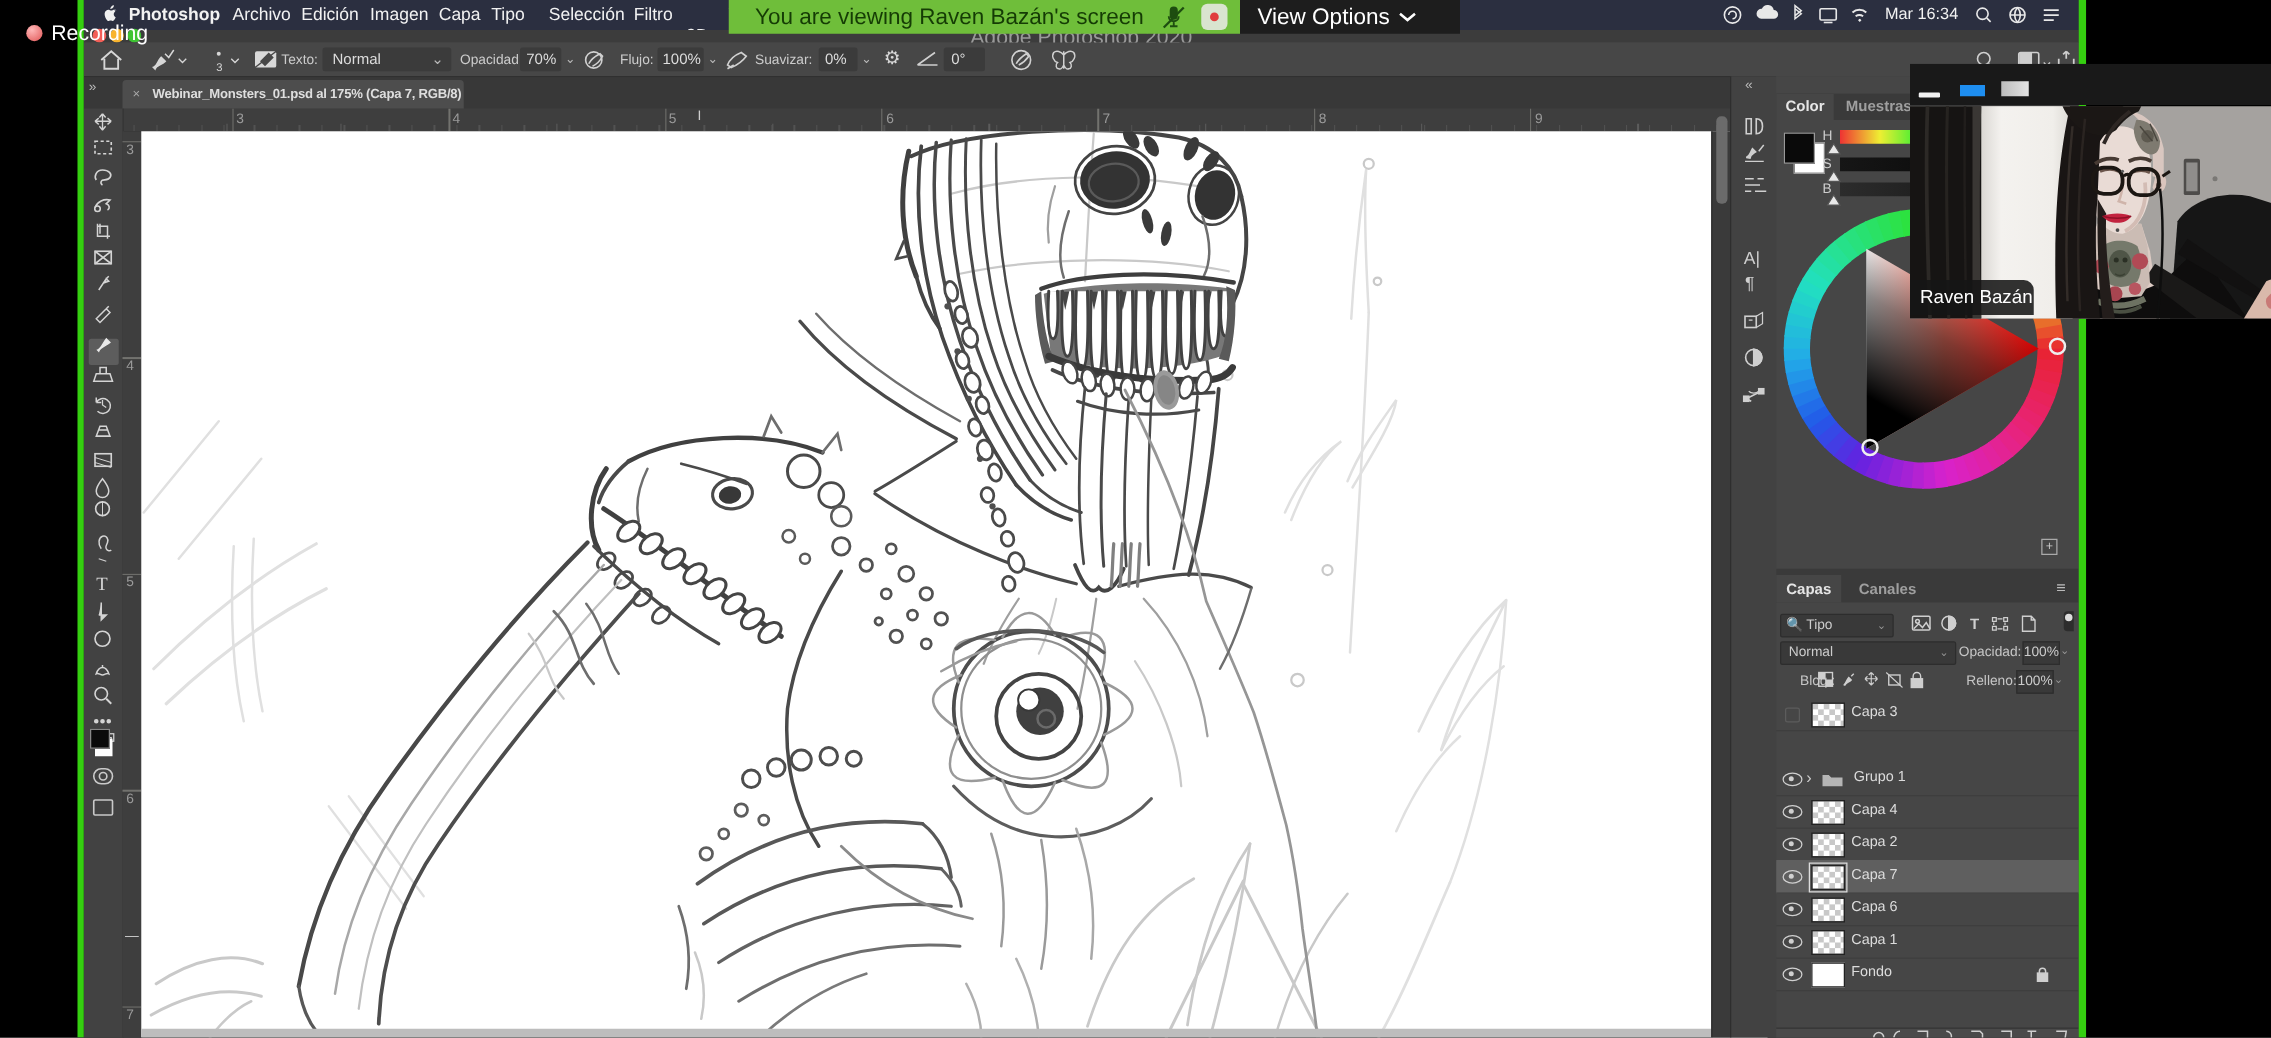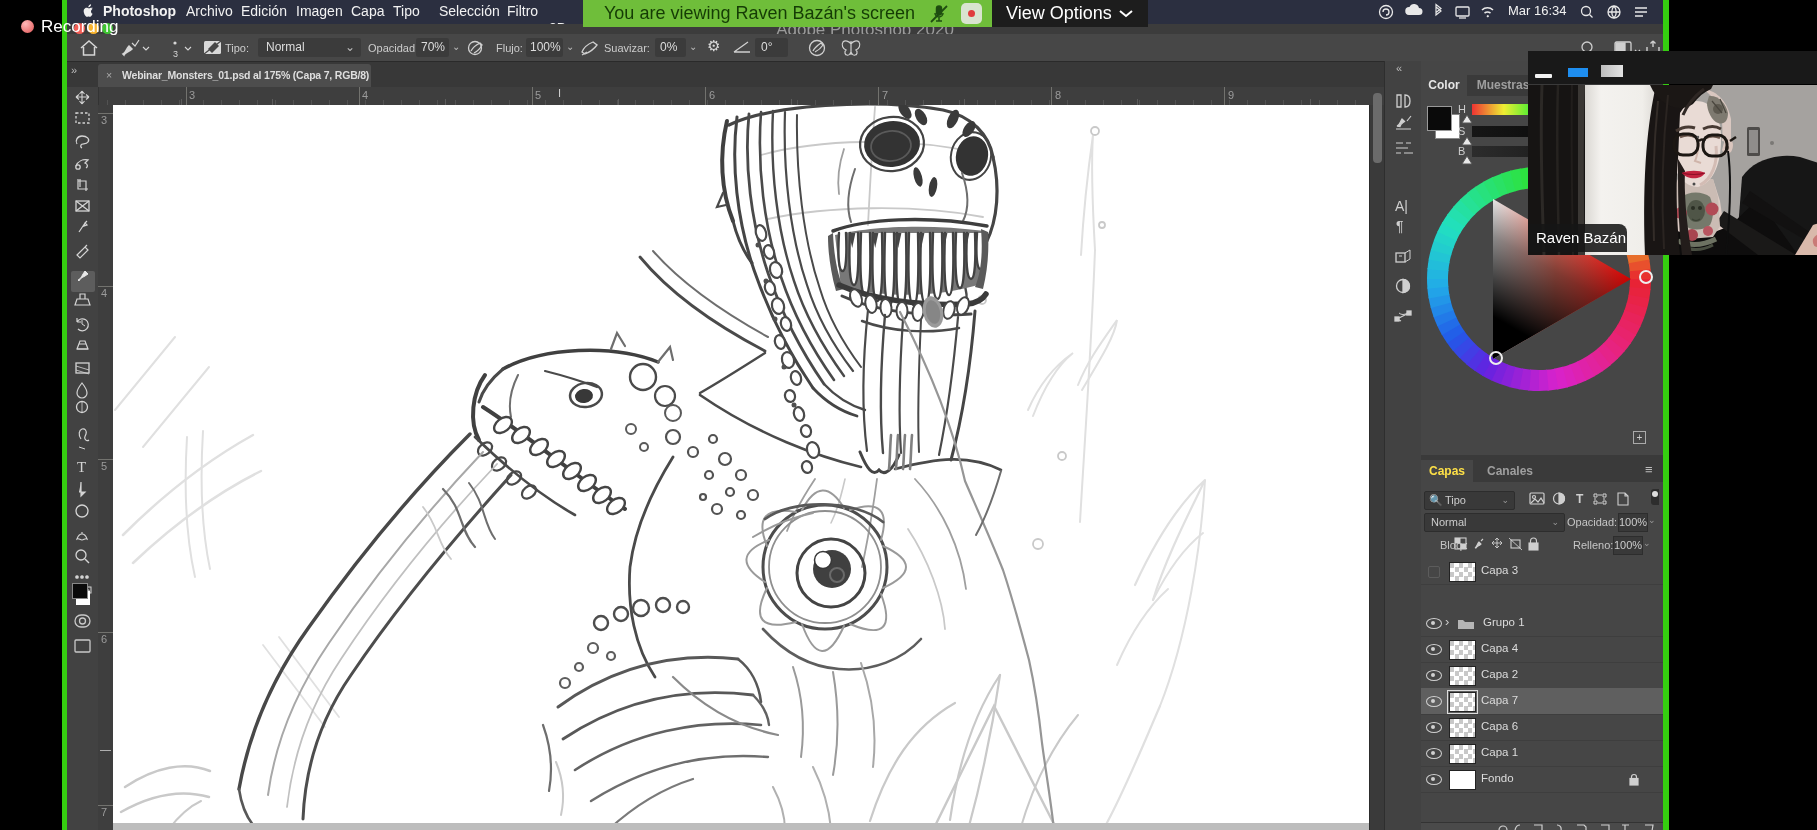--- a/index.html
+++ b/index.html
@@ -79,21 +79,21 @@
       <circle cx="98" cy="7" r="1.6" fill="#d6d6d6" stroke="none"></circle>
       <text x="96" y="21" font-size="9" fill="#d6d6d6" stroke="none" font-family="Liberation Sans">3</text>
       <path d="M108 11l3 3 3-3" fill="none" stroke-width="1.1"></path>
     </svg>
 
     <svg class="abs" style="left:135px;top:5px" width="22" height="18" viewBox="0 0 22 18">
         <rect x="2" y="2" width="17" height="13" rx="1.5" fill="#d9d9d9"></rect>
         <path d="M2 15L19 2" stroke="#474747" stroke-width="1.2"></path>
         <path d="M13 3l4 4-7 7-4-4z" fill="#474747"></path>
       </svg>
-    <span class="abs" style="left:158px;top:8px;color:#ccc;font-size:11px;">Tipo:</span>
+    <span class="abs" style="left:158px;top:8px;color:#ccc;font-size:11px;">Texto:</span>
     <div class="abs" style="left:191px;top:4px;width:103px;height:19px;background:#3b3b3b;border-radius:2px;color:#ddd;font-size:12px;line-height:19px;padding-left:8px;box-sizing:border-box;">Normal <span style="position:absolute;right:6px;color:#bbb;">⌄</span></div>
     <span class="abs" style="left:301px;top:8px;color:#ccc;font-size:11px;">Opacidad:</span>
     <div class="abs" style="left:349px;top:4px;width:33px;height:19px;background:#3b3b3b;border-radius:2px;color:#ddd;font-size:12px;line-height:19px;padding-left:5px;box-sizing:border-box;">70%</div>
     <span class="abs" style="left:385px;top:7px;color:#bbb;font-size:10px;">⌄</span>
     <svg class="abs" style="left:399px;top:4px" width="20" height="20" viewBox="0 0 20 20" fill="none" stroke="#d0d0d0" stroke-width="1.3">
         <circle cx="9" cy="10" r="6.5"></circle>
         <path d="M5 13c2-4 5-6 9-8l2 2c-2 4-4 6-8 8"></path>
       </svg>
     <span class="abs" style="left:429px;top:8px;color:#ccc;font-size:11px;">Flujo:</span>
     <div class="abs" style="left:459px;top:4px;width:37px;height:19px;background:#3b3b3b;border-radius:2px;color:#ddd;font-size:12px;line-height:19px;padding-left:4px;box-sizing:border-box;">100%</div>
@@ -585,21 +585,21 @@
         </g>
       <path d="M210 118 L72 38 L72 198 Z" fill="url(#svg1)"></path>
       <path d="M210 118 L72 38 L72 198 Z" fill="url(#svg2)"></path>
       <circle cx="225" cy="116" r="6" fill="none" stroke="#eee" stroke-width="2"></circle>
       <circle cx="75" cy="197" r="6" fill="none" stroke="#eee" stroke-width="2"></circle>
     </svg>
     <div class="abs" style="left:212px;top:370px;width:11px;height:11px;border:1px solid #aaa;color:#ccc;font-size:10px;line-height:11px;text-align:center;">+</div>
 
     <div class="abs" style="left:0;top:394px;width:242px;height:5px;background:#3a3a3a;"></div>
     <div class="abs" style="left:0;top:399px;width:242px;height:22px;background:#3a3a3a;">
-      <div class="abs" style="left:0;top:0;width:52px;height:22px;background:#464646;color:#fde047;font-size:12px;font-weight:bold;text-align:center;line-height:22px;">Capas</div>
+      <div class="abs" style="left:0;top:0;width:52px;height:22px;background:#464646;color:#e5e5e5;font-size:12px;font-weight:bold;text-align:center;line-height:22px;">Capas</div>
       <div class="abs" style="left:58px;top:0;width:62px;height:22px;color:#9f9f9f;font-size:12px;font-weight:bold;text-align:center;line-height:22px;">Canales</div>
       <span class="abs" style="left:224px;top:2px;color:#bbb;font-size:13px;">≡</span>
     </div>
 
     <div class="abs" style="left:3px;top:430px;width:89px;height:17px;background:#393939;border:1px solid #2d2d2d;border-radius:2px;color:#ccc;font-size:11px;line-height:17px;">
       <span style="position:absolute;left:4px;">🔍</span>
         <span style="position:absolute;left:20px;">Tipo</span>
       <span style="position:absolute;right:5px;color:#999;font-size:9px;">⌄</span>
     </div>
     <svg class="abs" style="left:105px;top:429px" width="120" height="18" viewBox="0 0 120 18" fill="none" stroke="#cfcfcf" stroke-width="1.2">
@@ -708,21 +708,21 @@
 <div class="abs" style="left:583px;top:0;width:409px;height:27px;background:#6fbe3a;color:#153c05;font-size:18px;">
   <span class="abs" style="left:21px;top:3px;">You are viewing Raven Bazán's screen</span>
   <svg class="abs" style="left:345px;top:4px" width="22" height="20" viewBox="0 0 22 20" fill="none" stroke="#1e4d10" stroke-width="1.5">
     <path d="M7 9a4 4 0 0 0 8 0M11 13v4M8 17h6"></path>
     <rect x="8.5" y="2" width="5" height="9" rx="2.5" fill="#1e4d10"></rect>
     <path d="M3 18L19 2" stroke-width="1.8"></path>
   </svg>
   <div class="abs" style="left:378px;top:3px;width:21px;height:21px;border-radius:5px;background:#d9e4cf;"></div>
   <div class="abs" style="left:385px;top:10px;width:7px;height:7px;border-radius:50%;background:#e03c3c;"></div>
 </div>
-<div class="abs" style="left:992px;top:0;width:156px;height:27px;background:#1d1d1d;color:#fff;font-size:18px;">
+<div class="abs" style="left:992px;top:0;width:156px;height:27px;background:#1d1d1d;color:#fff;font-size:18px;padding-left:20px;">
   <span class="abs" style="left:14px;top:3px;">View Options</span>
   <svg class="abs" style="left:126px;top:9px" width="16" height="10" viewBox="0 0 16 10" fill="none" stroke="#fff" stroke-width="2">
       <path d="M2 2l6 5 6-5"></path>
     </svg>
 </div>
 
 <div class="abs" id="webcam" style="left:1528px;top:51px;width:303px;height:204px;overflow:hidden;">
     <div class="abs" style="left:0;top:0;width:303px;height:33px;background:#191919;"></div>
     <div class="abs" style="left:7px;top:23px;width:17px;height:4px;background:#f2f2f2;border-radius:1px;"></div>
     <div class="abs" style="left:40px;top:17px;width:20px;height:9px;background:#1e8ef0;"></div>

